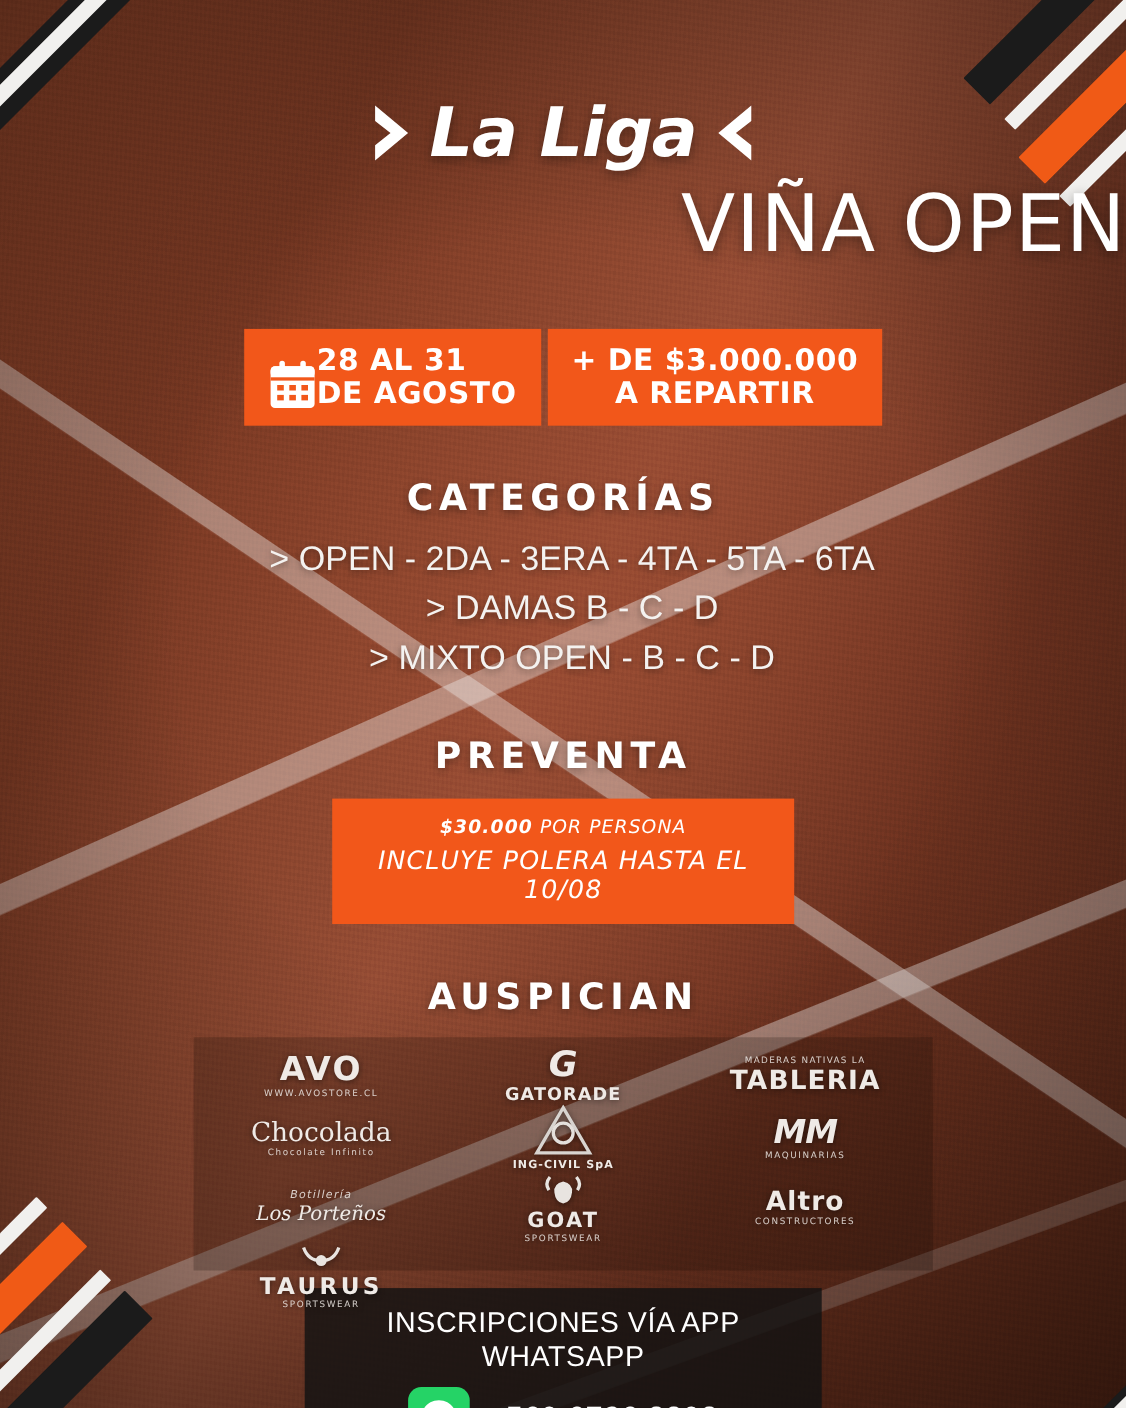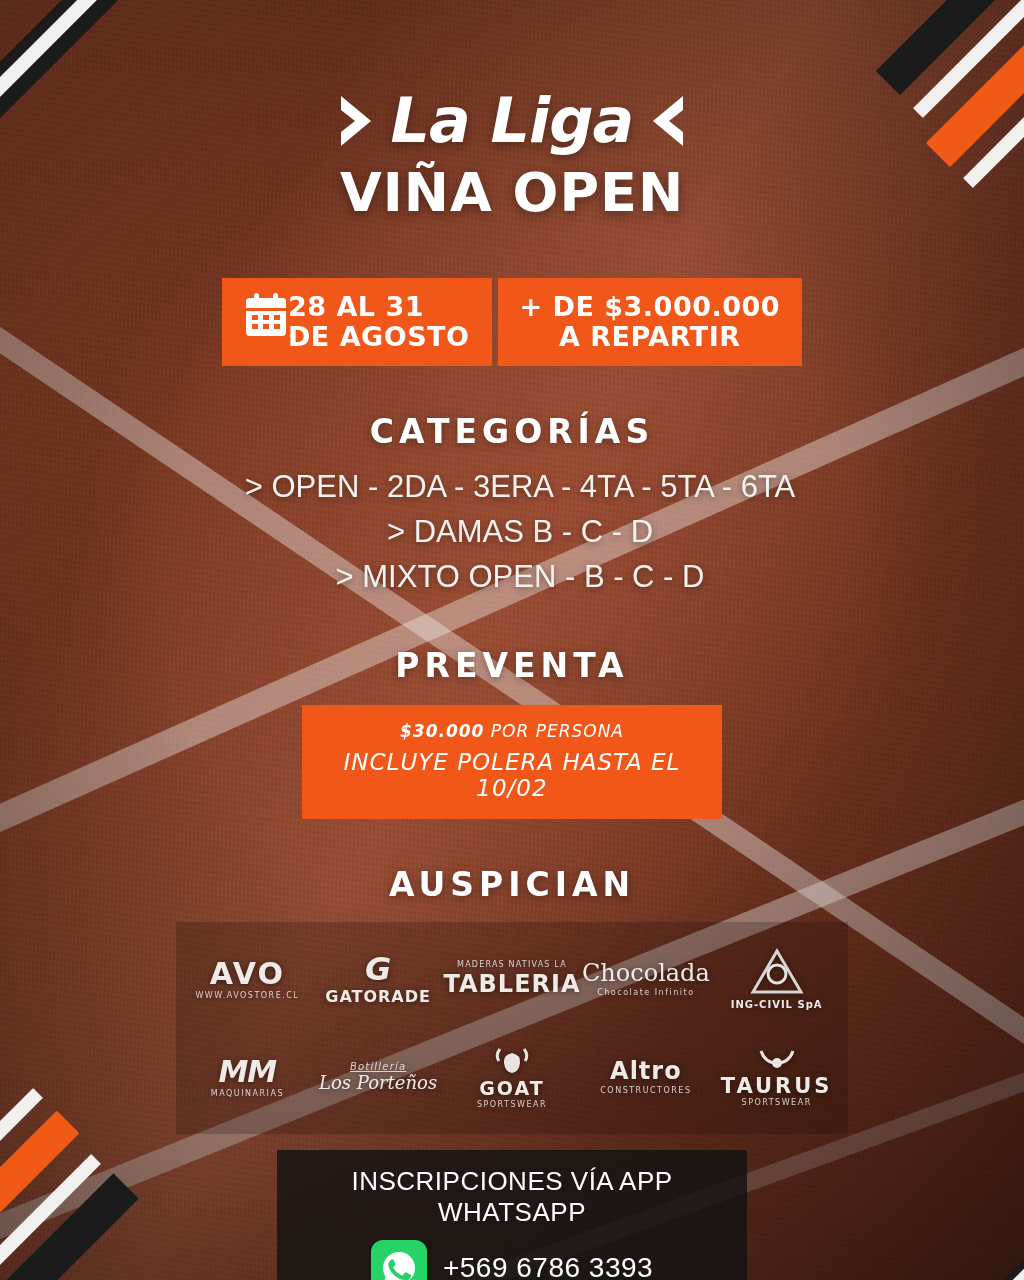--- a/index.html
+++ b/index.html
@@ -82,32 +82,33 @@
   }
   .chev svg { display: block; }
   .laliga {
     font-family: "DejaVu Sans", sans-serif;
     font-style: italic; font-weight: bold;
     font-size: 62px; color: #ffffff; letter-spacing: -1px;
     text-shadow: 0 3px 10px rgba(0,0,0,0.35);
   }
   .vinaopen {
     font-family: "DejaVu Sans", sans-serif;
-    font-weight: bold; font-size: 54px; color: #ffffff;
+    font-weight: normal; font-size: 72px; color: #ffffff;
     letter-spacing: 1px; margin-top: 4px;
     text-shadow: 0 3px 12px rgba(0,0,0,0.4);
+    text-align: right;
   }
 
   
   .info-row {
     display: flex; justify-content: center; gap: 6px; margin-top: 54px;
   }
   .info-box {
     background: #f2571a; color: #fff;
-    display: flex; align-items: flex-start; 
+    display: flex; align-items: flex-end; 
     padding: 14px 22px; min-height: 78px;
   }
   .cal-icon { width: 44px; height: 46px; flex: 0 0 auto; }
   .info-text {
     font-family: "DejaVu Sans", sans-serif;
     font-weight: bold; font-size: 27px; line-height: 1.12;
     letter-spacing: 0.5px; text-align: left;
   }
   .info-text.center { text-align: center; }
 
@@ -138,21 +139,21 @@
   .pv-line1 b { font-weight: bold; }
   .pv-line2 {
     font-family: "DejaVu Sans", sans-serif; font-style: italic;
     font-size: 23px; letter-spacing: 1px; margin-top: 8px;
   }
 
   
   .sponsors {
     margin: 18px auto 0; width: 672px; height: 212px;
     background: rgba(20,10,6,0.22);
-    display: grid; grid-template-columns: repeat(5, 1fr);
+    display: grid; grid-template-columns: repeat(3, 1fr);
     grid-template-rows: 1fr 1fr; align-items: center; justify-items: center;
     padding: 8px 6px;
   }
   .sp {
     color: #efeae6; text-align: center; line-height: 1.05;
     font-family: "DejaVu Sans", sans-serif;
     filter: drop-shadow(0 1px 3px rgba(0,0,0,0.5));
   }
   .sp-name { font-weight: bold; letter-spacing: 1px; }
   .sp-sub { font-size: 8px; letter-spacing: 1.5px; opacity: .85; margin-top: 2px; }
@@ -272,21 +273,21 @@
       <div class="cat-line">&gt; OPEN - 2DA - 3ERA - 4TA - 5TA - 6TA</div>
       <div class="cat-line">&gt; DAMAS B - C - D</div>
       <div class="cat-line">&gt; MIXTO OPEN - B - C - D</div>
     </div>
 
     <div class="section-title">PREVENTA</div>
     <div class="preventa-box">
       <div class="pv-line1">
         <b>$30.000</b><span> POR PERSONA</span>
       </div>
-      <div class="pv-line2">INCLUYE POLERA HASTA EL 10/02</div>
+      <div class="pv-line2">INCLUYE POLERA HASTA EL 10/08</div>
     </div>
 
     <div class="section-title">AUSPICIAN</div>
     <div class="sponsors">
 
       <div class="sp">
         <div class="sp-name" style="font-size:30px;letter-spacing:2px;">AVO</div>
         <div class="sp-sub">WWW.AVOSTORE.CL</div>
       </div>
 
@@ -312,21 +313,21 @@
         </svg>
         <div class="sp-name" style="font-size:10px;letter-spacing:1px;">ING-CIVIL SpA</div>
       </div>
 
       <div class="sp">
         <div class="sp-name" style="font-size:30px;font-style:italic;letter-spacing:-1px;">MM</div>
         <div class="sp-sub">MAQUINARIAS</div>
       </div>
 
       <div class="sp">
-        <div class="sp-top" style="font-size:10px;font-style:italic;text-decoration:underline;">Botillería</div>
+        <div class="sp-top" style="font-size:10px;font-style:italic;">Botillería</div>
         <div style="font-family:'DejaVu Serif',serif;font-style:italic;font-size:18px;">Los Porteños</div>
       </div>
 
       <div class="sp">
         <svg width="40" height="30" viewBox="0 0 40 30">
           <path d="M8 4 Q3 10 7 16 M32 4 Q37 10 33 16" stroke="#e8e4e0" stroke-width="3" fill="none"></path>
           <path d="M20 8 q9 2 8 10 q-1 9 -8 10 q-7 -1 -8 -10 q-1 -8 8 -10 z" fill="#e8e4e0"></path>
         </svg>
         <div class="sp-name" style="font-size:19px;letter-spacing:2px;">GOAT</div>
         <div class="sp-sub">SPORTSWEAR</div>

